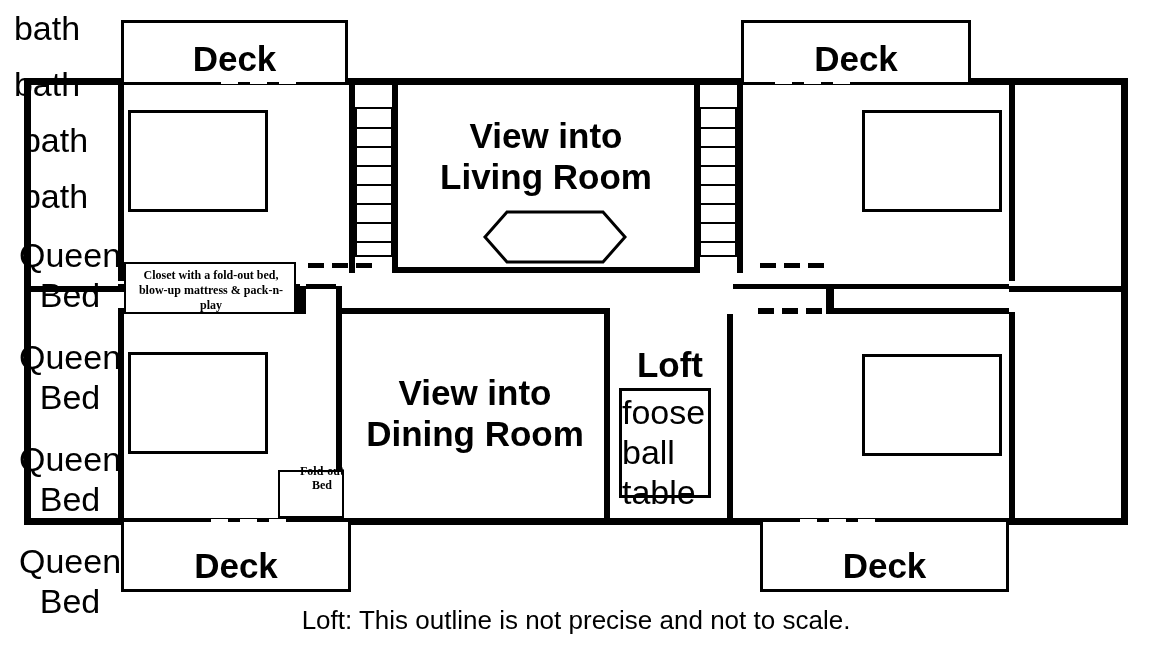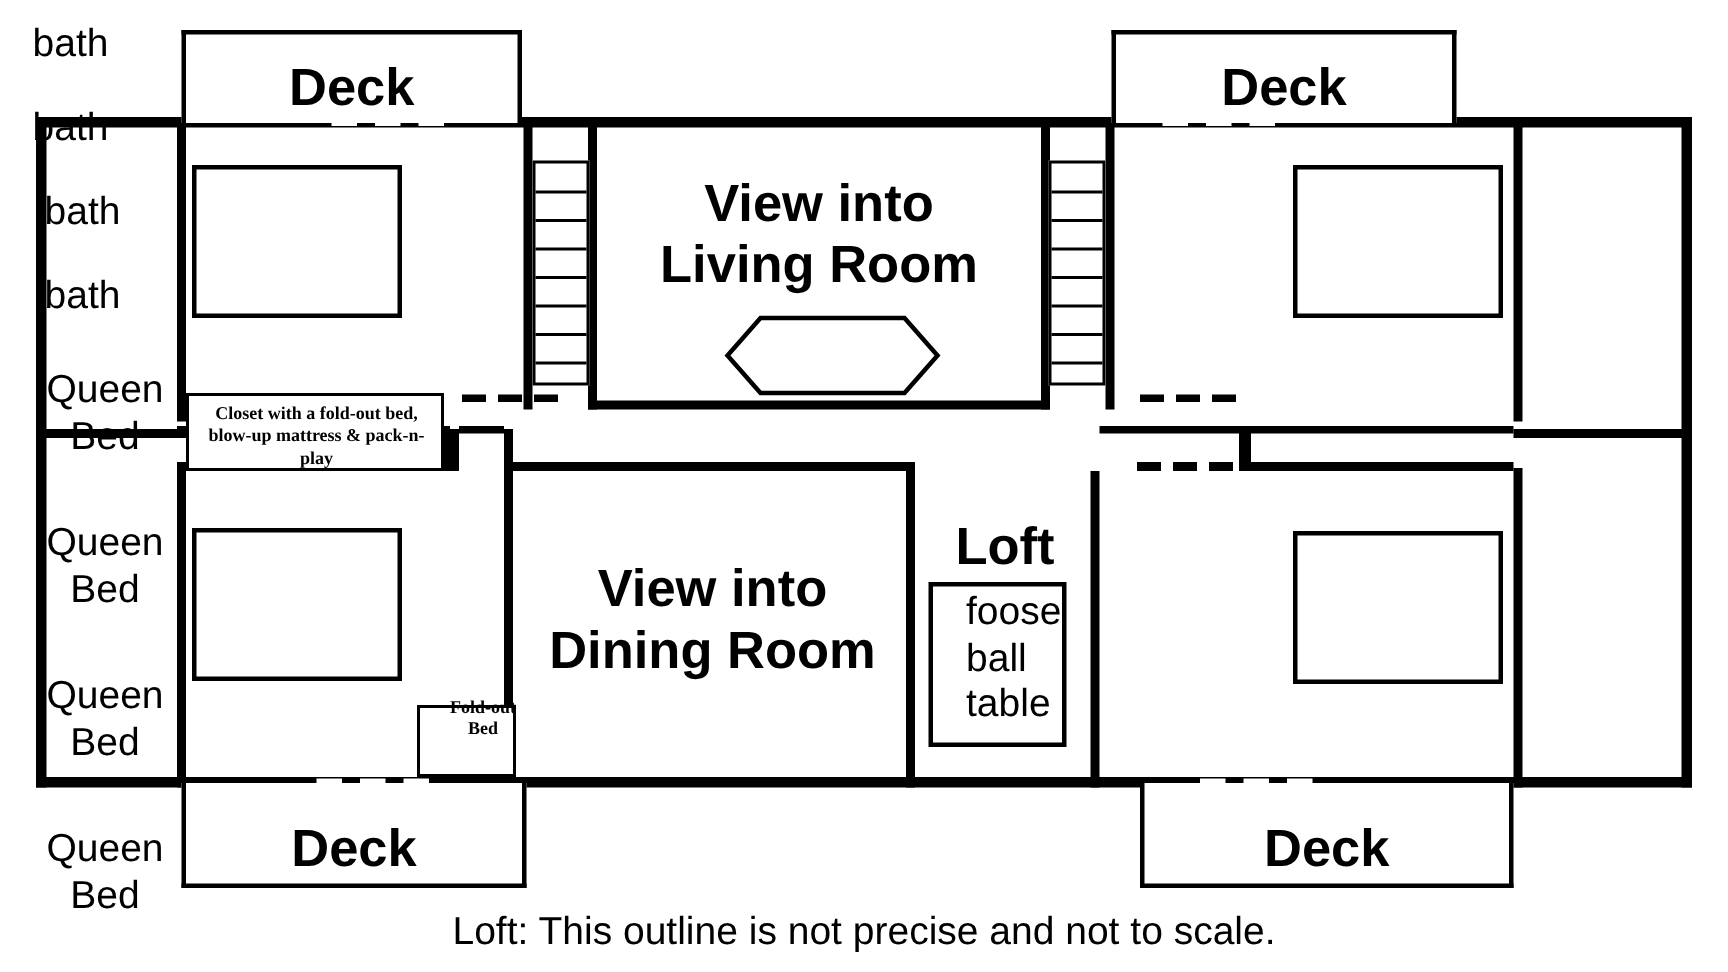--- a/index.html
+++ b/index.html
@@ -42,21 +42,21 @@
   .centered {
     display: flex;
     align-items: center;
     justify-content: center;
     text-align: center;
     line-height: 1.18;
     white-space: pre-line;
     box-sizing: border-box;
   }
   .t-lg { font-size: 35px; font-weight: bold; }
-  .t-md { font-size: 26px; }
+  .t-md { font-size: 34px; }
   .t-xs { font-size: 12px; font-weight: bold; font-family: "Liberation Serif", serif; }
   .stairs {
     position: absolute;
     border: 2px solid #000000;
     background: #ffffff;
     box-sizing: border-box;
   }
   .stair-line {
     position: absolute;
     left: 0;
@@ -208,21 +208,21 @@
 
   <svg class="hex" style="left:485px; top:212px; width:140px; height:50px;" viewBox="0 0 140 50">
     <polygon points="22,0 118,0 140,25 118,50 22,50 0,25" fill="#ffffff" stroke="#000000" stroke-width="3"></polygon>
   </svg>
 
   <div class="label t-lg" style="left:342px; top:372px; width:266px;">View into
 Dining Room</div>
 
   <div class="label t-lg" style="left:612px; top:344px; width:116px;text-align:center;">Loft</div>
   <div class="box" style="left:619px; top:388px; width:92px; height:110px;"></div>
-  <div class="label t-md" style="left:622px; top:392px; width:100px; text-align:left;padding-left:22px;">foose
+  <div class="label t-md" style="left:622px; top:392px; width:100px; text-align:left;">foose
 ball
 table</div>
 
   <div class="thin-box" style="left:124px; top:262px; width:172px; height:52px;"></div>
   <div class="label t-xs" style="left:130px; top:268px; width:162px; text-align:center; white-space:normal; line-height:1.25;">Closet with a fold-out bed, blow-up mattress &amp; pack-n-play</div>
 
   <div class="thin-box" style="left:278px; top:470px; width:66px; height:48px;"></div>
   <div class="label t-xs" style="left:278px; top:464px; width:88px;">Fold-out
 Bed</div>
 

